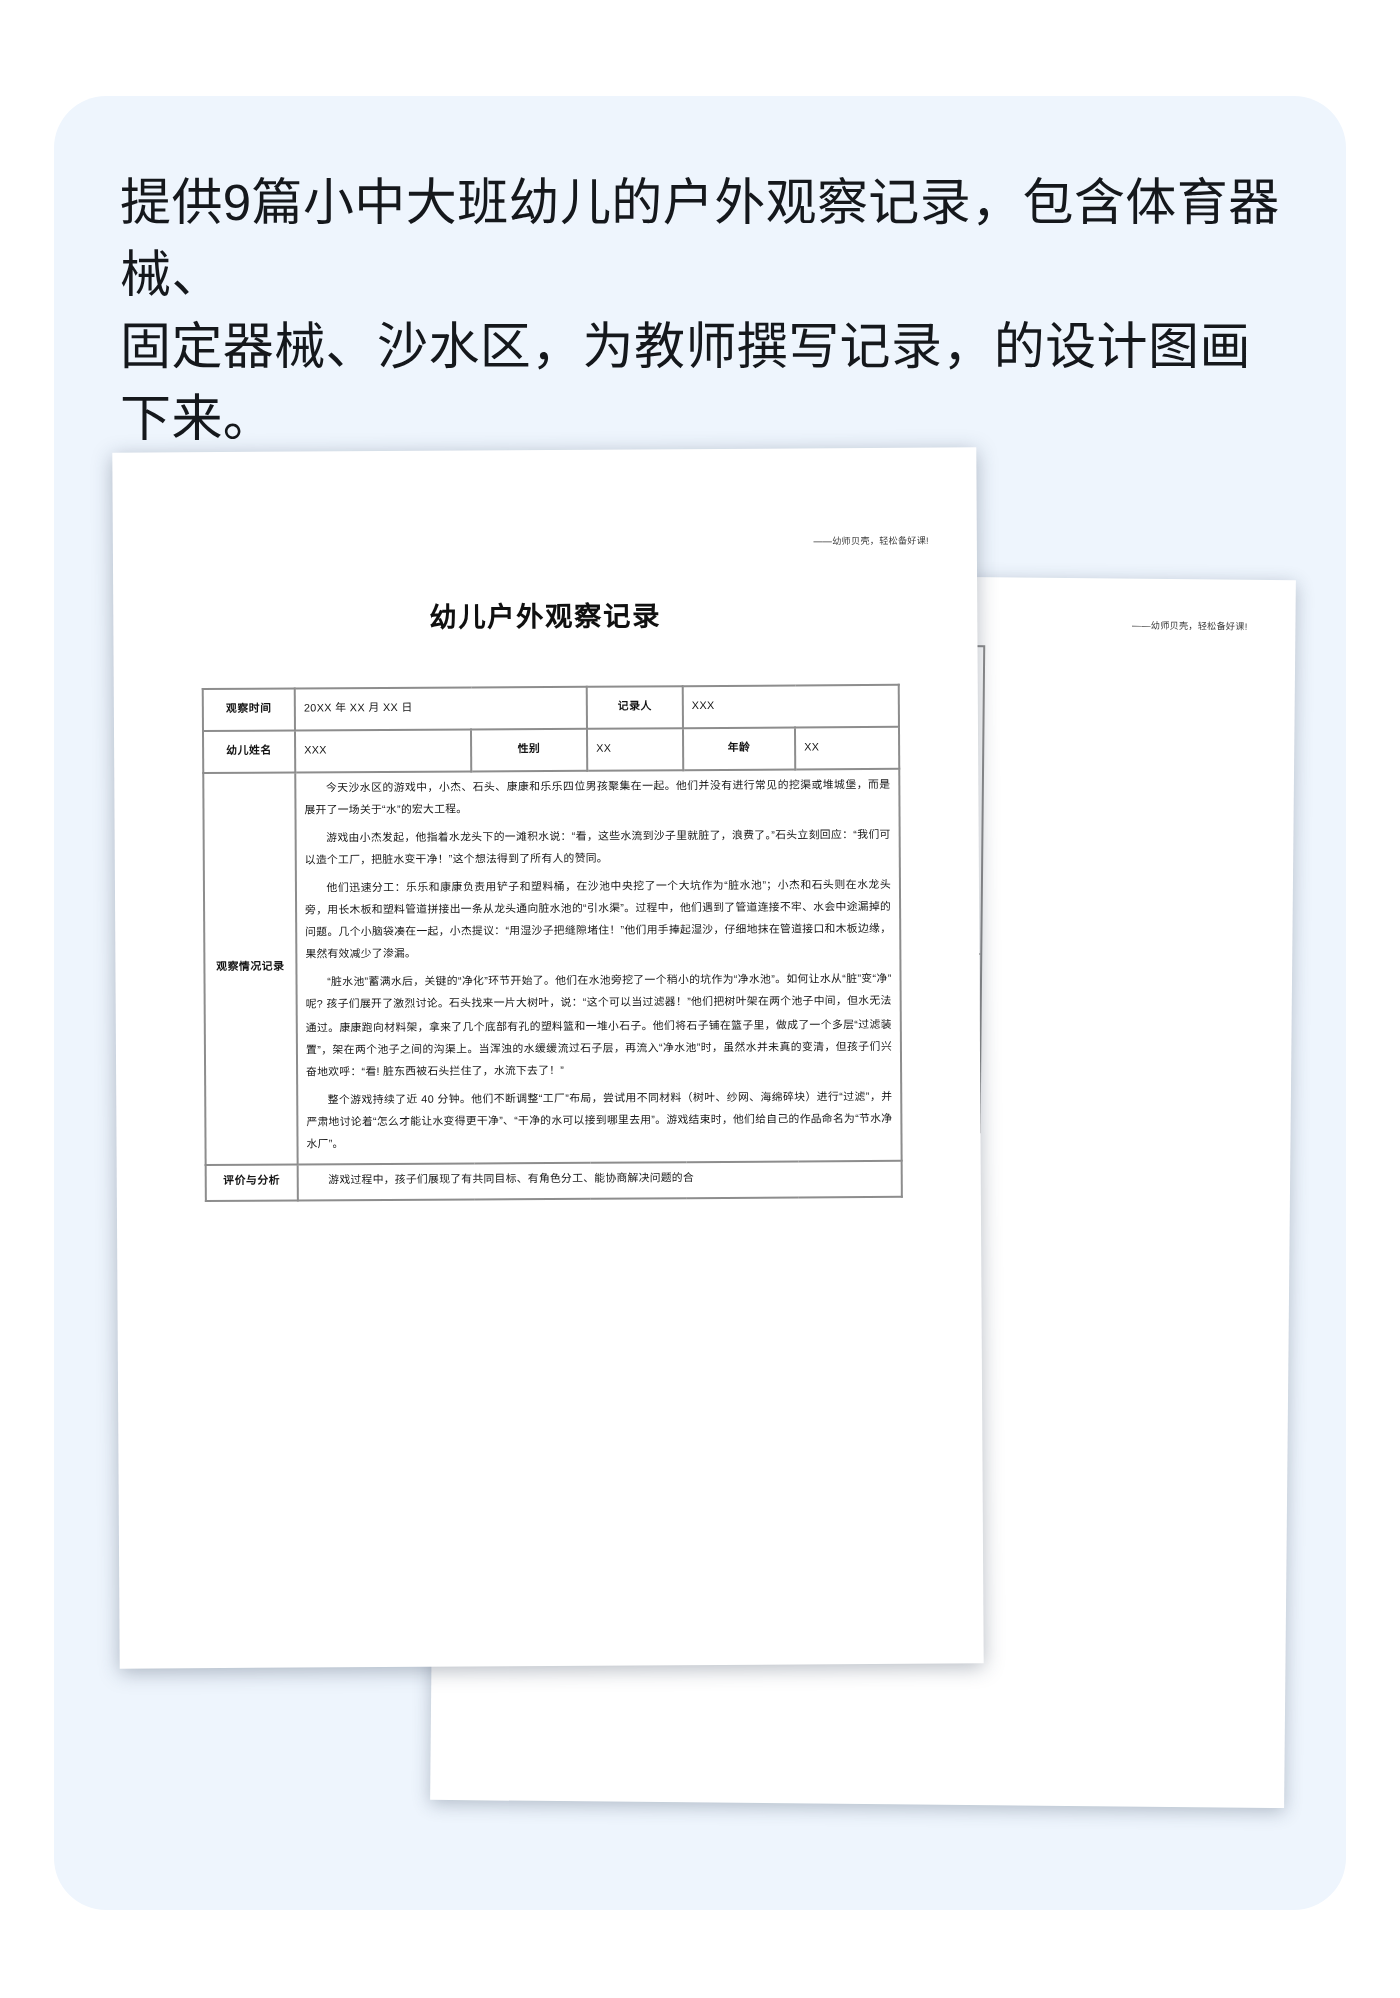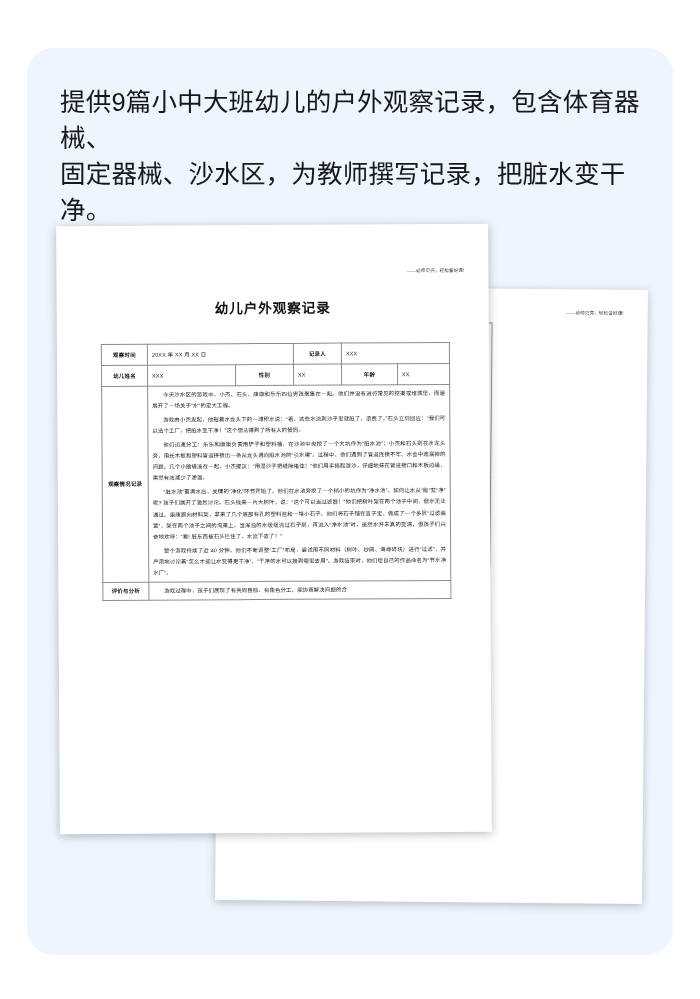--- a/index.html
+++ b/index.html
@@ -174,21 +174,21 @@
     border-top: 0.7px solid #8d8d8d;
     margin: 7px -8px;
   }
 </style>
 </head>
 <body>
 
 <div id="promo-card"></div>
 
 <div id="headline">提供9篇小中大班幼儿的户外观察记录，包含体育器械、
-固定器械、沙水区，为教师撰写记录，把脏水变干净。</div>
+固定器械、沙水区，为教师撰写记录，的设计图画下来。</div>
 
 <div class="doc-page" id="doc-page-back">
   <div class="page-inner">
     <div class="page-header-note">——幼师贝壳，轻松备好课!</div>
 
     <div class="back-body">
       <p>过滤器，整个过程呈现出流畅的互动与合作，完全达到了《指南》社会领域目标“活动时能与同伴分工合作，有一定的计划性”。</p>
       <p>他们对“水被浪费”“水变脏”的关注，体现了超越年龄的社会责任感。在操作中，他们自发遵守规则（如不浪费水、轮流取材料、共同维护结构），显示出良好的社会性发展水平。</p>
       <p>孩子们能将一个抽象的概念（水的净化），转化为一个可操作的具体方案。他们的“过滤”设计（利用孔隙、多层石子层）是基于对材料特性的已有经验所进行的大胆假设与验证，这完全契合《指南》科学领域“能通过观察、比较与分析，发现并描述不同种类物体的特征或某个事物前后的变化”的要求。</p>
       <p>在解决“漏水”问题时，他们展现了清晰的因果思维链。他们不仅动手，更在动脑，持续思考“如何让水流得更顺”“如何让水变得更干净”等一系列复杂问题，展现了高阶的思维品质。</p>

